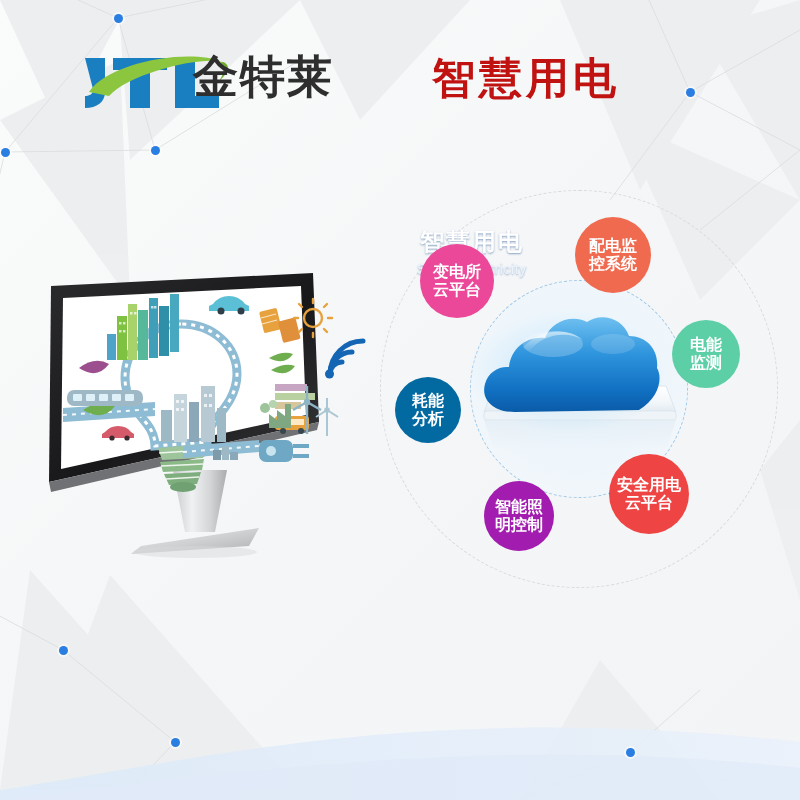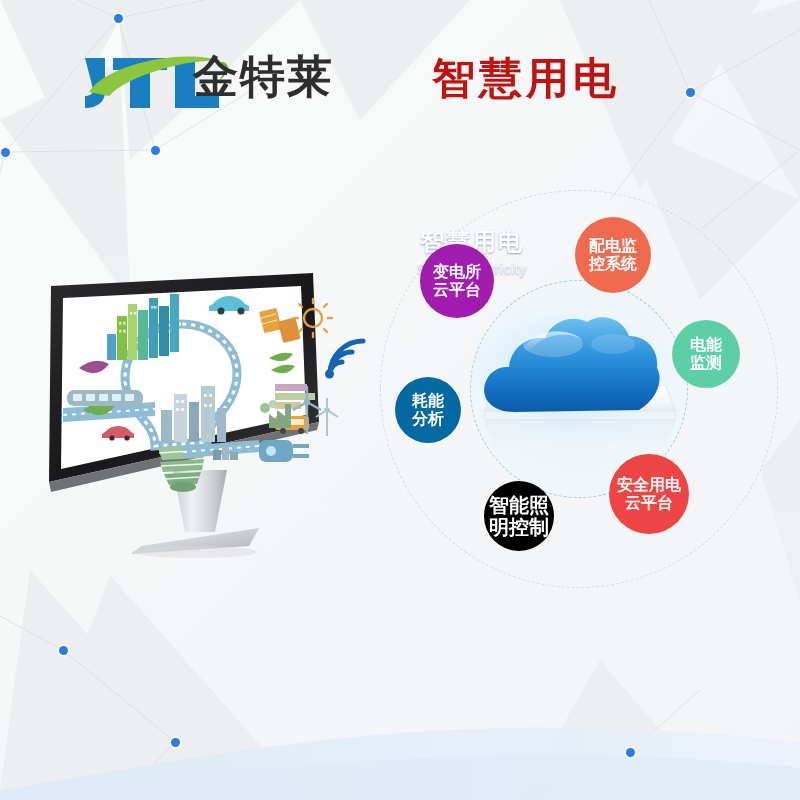--- a/index.html
+++ b/index.html
@@ -417,21 +417,21 @@
       <path d="M56,48 C70,30 100,26 116,40 C100,30 74,34 62,52 Z" fill="url(#hiG)"></path>
       <ellipse cx="86" cy="44" rx="30" ry="13" fill="#ffffff" opacity=".22"></ellipse>
       <ellipse cx="146" cy="44" rx="22" ry="10" fill="#ffffff" opacity=".15"></ellipse>
     </svg>
 
     <div class="cloud-text">
       <div class="cloud-cn">智慧用电</div>
       <div class="cloud-en">Smart electricity</div>
     </div>
 
-    <div class="bubble" id="b0" style="left: 48px; top: 62px; width: 74px; height: 74px; background: #a21caf; font-size: 16px;">
+    <div class="bubble" id="b0" style="left: 48px; top: 62px; width: 74px; height: 74px; background: #ec4899; font-size: 16px;">
         <div>
       <span>变电所</span>
       <span>云平台</span>
     </div>
       </div>
 
     <div class="bubble" id="b2" style="left: 300px; top: 138px; width: 68px; height: 68px; background: rgb(92, 207, 166); font-size: 16px;">
         <div>
       <span>电能</span>
       <span>监测</span>
@@ -445,21 +445,21 @@
     </div>
       </div>
 
     <div class="bubble" id="b3" style="left: 237px; top: 272px; width: 80px; height: 80px; background: #ef4444; font-size: 16px;">
         <div>
       <span>安全用电</span>
       <span>云平台</span>
     </div>
       </div>
 
-    <div class="bubble" id="b4" style="left: 112px; top: 299px; width: 70px; height: 70px; background: #000000; font-size: 20px;">
+    <div class="bubble" id="b4" style="left: 112px; top: 299px; width: 70px; height: 70px; background: #a21caf; font-size: 16px;">
         <div>
       <span>智能照</span>
       <span>明控制</span>
     </div>
       </div>
 
     <div class="bubble" id="b5" style="left: 23px; top: 195px; width: 66px; height: 66px; background: #0369a1; font-size: 16px;">
         <div>
       <span>耗能</span>
       <span>分析</span>

